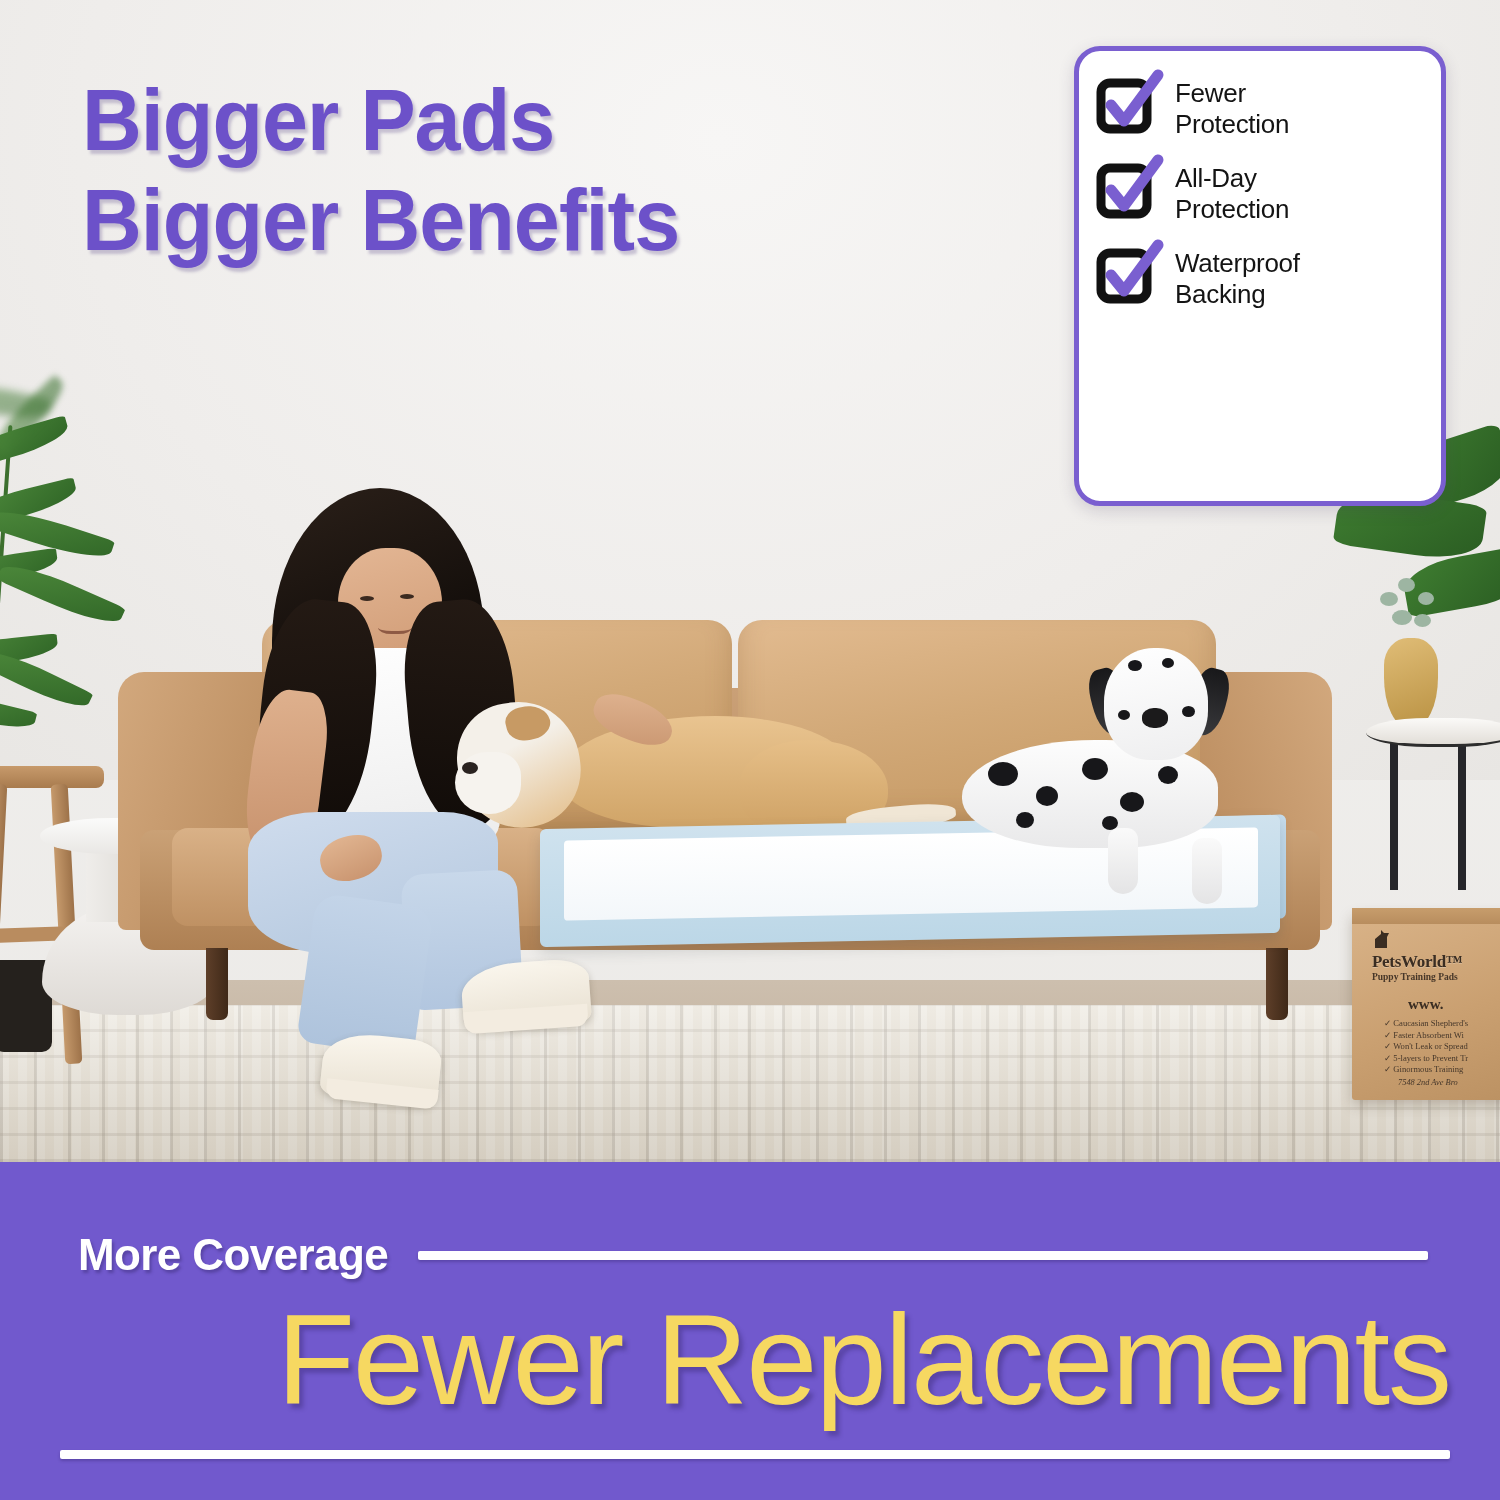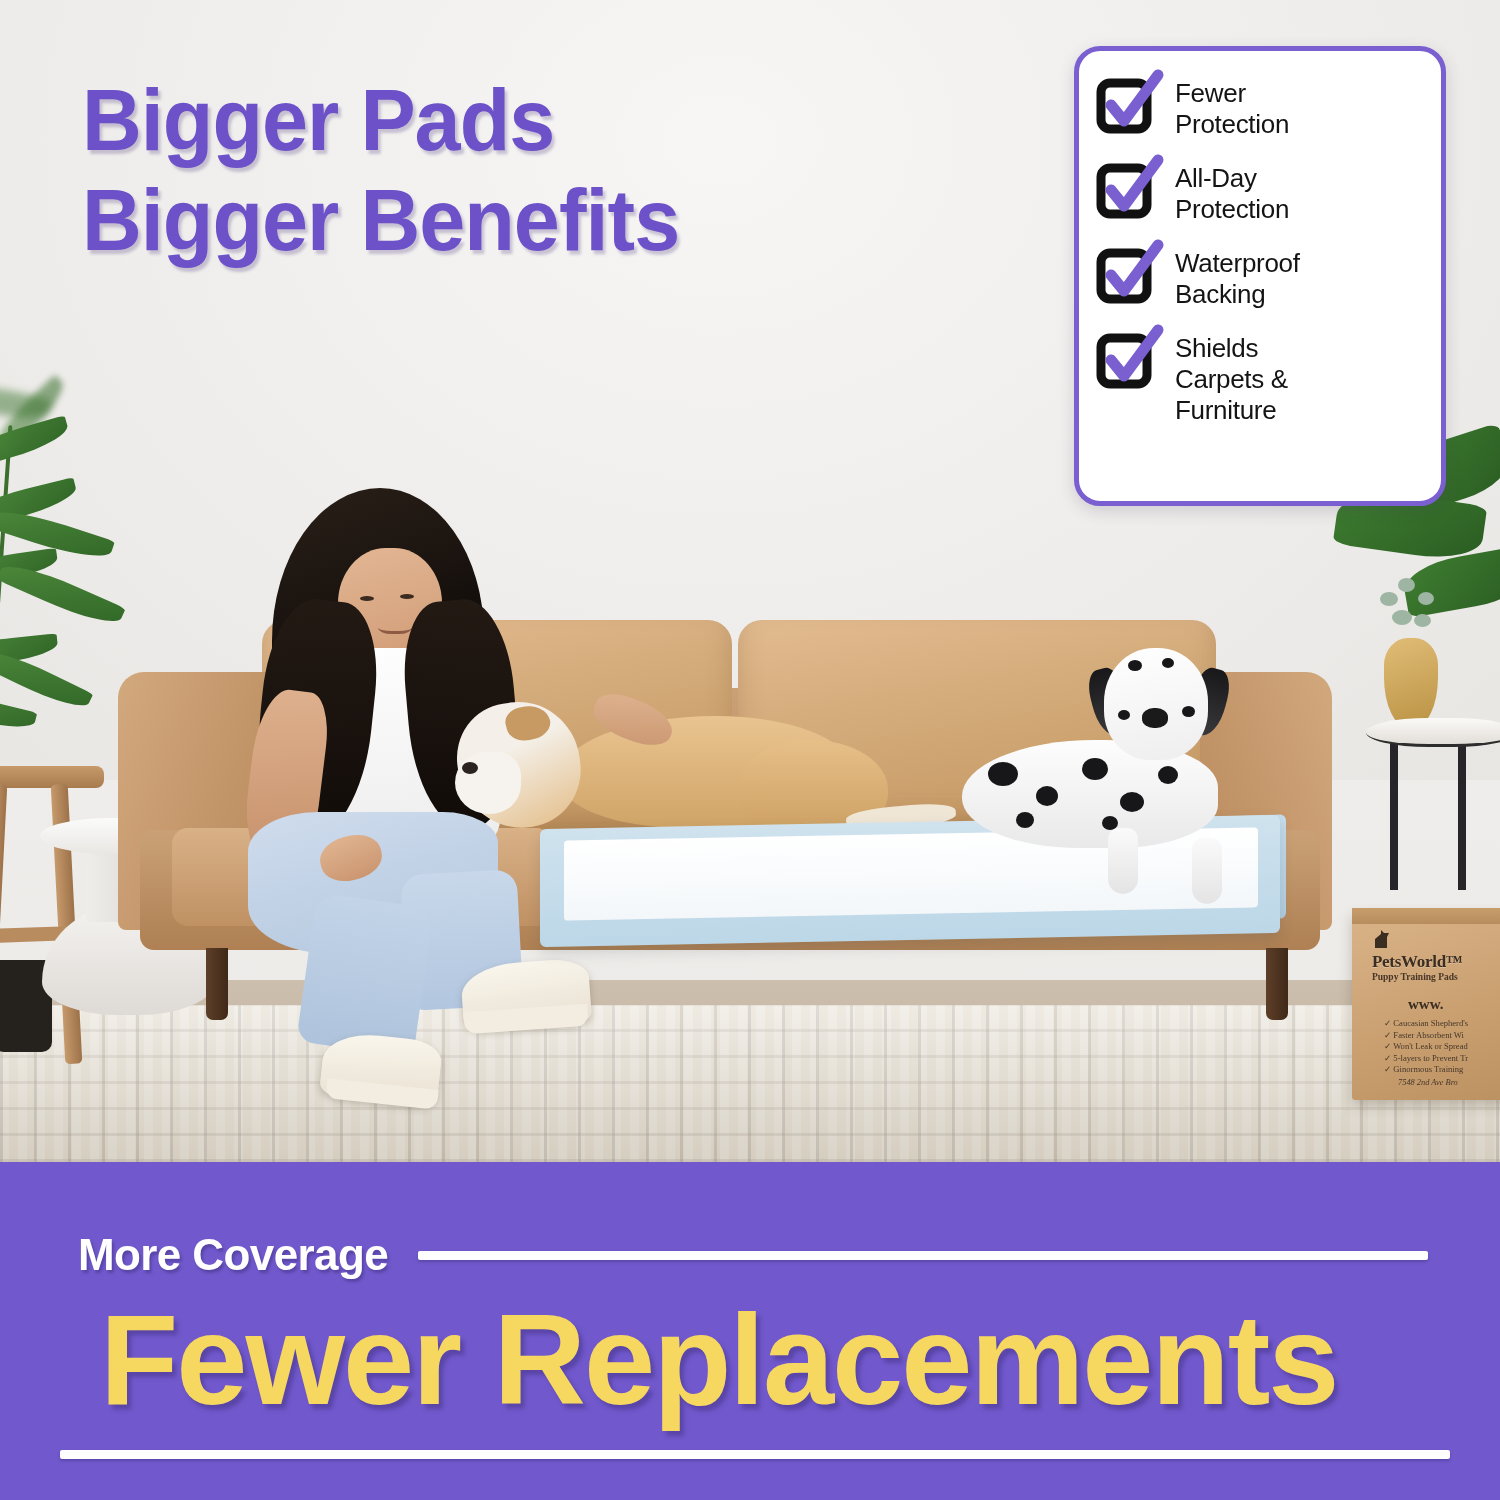--- a/index.html
+++ b/index.html
@@ -370,39 +370,40 @@
   .c-box svg{position:absolute;left:-4px;top:-14px;width:72px;height:72px;overflow:visible;}
   .c-label{
     color:#141414;font-size:26px;line-height:31px;font-weight:400;
     letter-spacing:-.3px;padding-top:1px;
   }
 
   
   .banner{
     position:absolute;left:0;top:1162px;width:1500px;height:338px;
     background:#7159cd;
+    text-align:right;
   }
   .b-row{
     position:absolute;left:78px;top:68px;right:72px;
     display:flex;align-items:center;gap:30px;
   }
   .b-more{
     color:#ffffff;font-size:44px;font-weight:bold;letter-spacing:-.6px;
     white-space:nowrap;
     text-shadow:2px 3px 3px rgba(40,28,90,.35);
     font-family:"Liberation Sans Narrow","Liberation Sans", sans-serif;
   }
   .b-rule{
     flex:1;height:9px;background:#ffffff;border-radius:2px;
     box-shadow:0 2px 3px rgba(40,28,90,.30);
   }
   .b-fewer{
     position:absolute;left:66px;top:132px;right:50px;
     color:#f6d861;
-    font-size:128px;line-height:132px;font-weight:bold;letter-spacing:-2px;
+    font-size:128px;line-height:132px;font-weight:normal;letter-spacing:-2px;
     white-space:nowrap;
     text-shadow:4px 5px 4px rgba(45,30,95,.34);
     font-family:"Liberation Sans Narrow","Liberation Sans", sans-serif;
     transform:scaleX(1.0);transform-origin:left top;margin-left:34px;
   }
   .b-rule-bottom{
     position:absolute;left:60px;top:288px;width:1390px;height:9px;
     background:#ffffff;border-radius:2px;
     box-shadow:0 2px 3px rgba(40,28,90,.30);
   }
@@ -593,33 +594,20 @@
           <rect x="6" y="18" width="46" height="46" rx="9" ry="9" fill="none" stroke="#111111" stroke-width="9"></rect>
           <path d="M16 40 L29 56 L63 10" fill="none" stroke="#7a5fd0" stroke-width="11" stroke-linecap="round" stroke-linejoin="round"></path>
         </svg>
       </div>
       <div class="c-label">
         <div>Waterproof</div>
         <div>Backing</div>
       </div>
     </div>
 
-    <div class="c-item">
-      <div class="c-box">
-        <svg viewBox="0 0 72 72">
-          <rect x="6" y="18" width="46" height="46" rx="9" ry="9" fill="none" stroke="#111111" stroke-width="9"></rect>
-          <path d="M16 40 L29 56 L63 10" fill="none" stroke="#7a5fd0" stroke-width="11" stroke-linecap="round" stroke-linejoin="round"></path>
-        </svg>
-      </div>
-      <div class="c-label">
-        <div>Shields</div>
-        <div>Carpets &amp;</div>
-        <div>Furniture</div>
-      </div>
-    </div>
 
   </div>
 
 
   <div class="banner">
     <div class="b-row">
       <div class="b-more">More Coverage</div>
       <div class="b-rule"></div>
     </div>
     <div class="b-fewer">Fewer Replacements</div>

